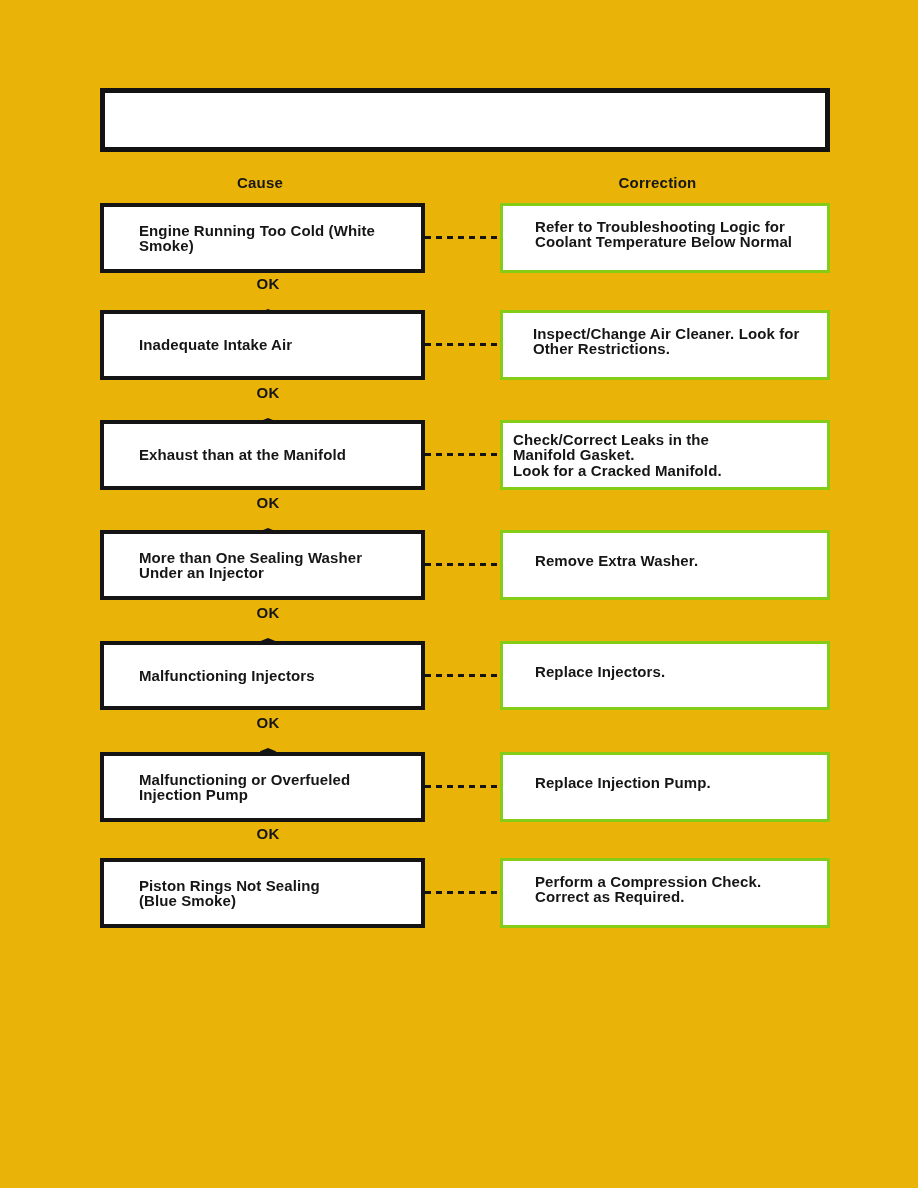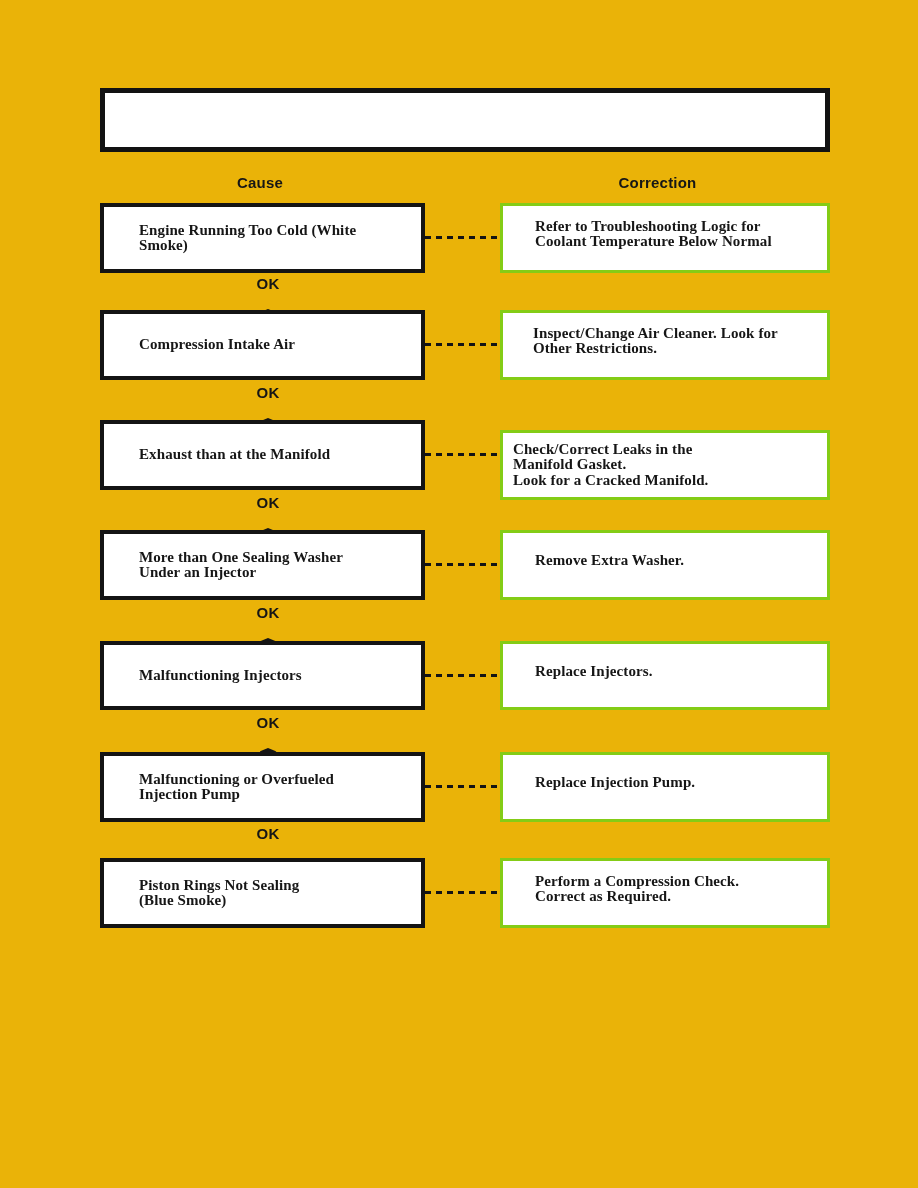--- a/index.html
+++ b/index.html
@@ -45,39 +45,38 @@
     width: 918px;
   }
   .cause-box, .corr-box {
     position: absolute;
     top: 0;
     height: 100%;
     box-sizing: border-box;
     background: #ffffff;
     display: flex;
     align-items: center;
-    font-family: Liberation Serif, serif;
   }
   .cause-box {
     left: 100px;
     width: 325px;
     border: 4px solid #141414;
     padding-left: 35px;
     padding-right: 8px;
   }
   .corr-box {
     left: 500px;
     width: 330px;
     border: 3px solid #84cc16;
     padding-left: 32px;
     padding-right: 6px;
     padding-bottom: 8px;
   }
   .corr-box.pad-18 { padding-left: 30px; align-items: center; }
-  .corr-box.pad-10 { padding-left: 10px; padding-bottom: 0; margin-top: 10px; }
+  .corr-box.pad-10 { padding-left: 10px; padding-bottom: 0; }
   .boxtext {
     font-size: 15px;
     line-height: 15.5px;
     font-weight: 700;
     white-space: pre-line;
     letter-spacing: 0.1px;
   }
   .dash {
     position: absolute;
     left: 425px;
@@ -132,21 +131,21 @@
     </div>
   </div>
 
   <div class="okblock" style="top:276px">
     <span class="oklabel">OK</span>
     <div class="diamond"></div>
   </div>
 
   <div class="row" style="top:310px;height:70px">
     <div class="cause-box">
-      <span class="boxtext">Compression Intake Air</span>
+      <span class="boxtext">Inadequate Intake Air</span>
     </div>
     <div class="dash"></div>
     <div class="corr-box pad-18">
       <span class="boxtext">Inspect/Change Air Cleaner. Look for
 Other Restrictions.</span>
     </div>
   </div>
 
   <div class="okblock" style="top:385px">
     <span class="oklabel">OK</span>

